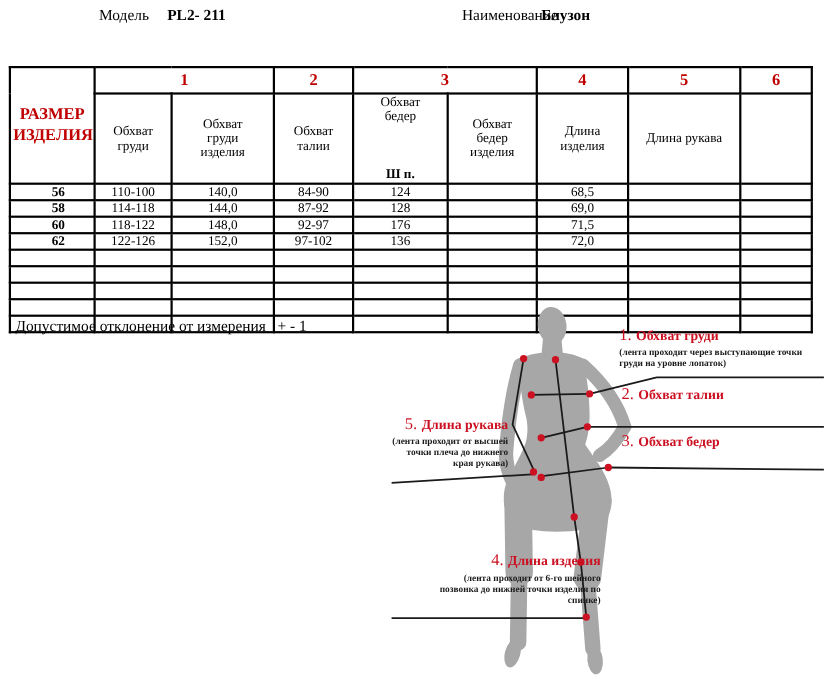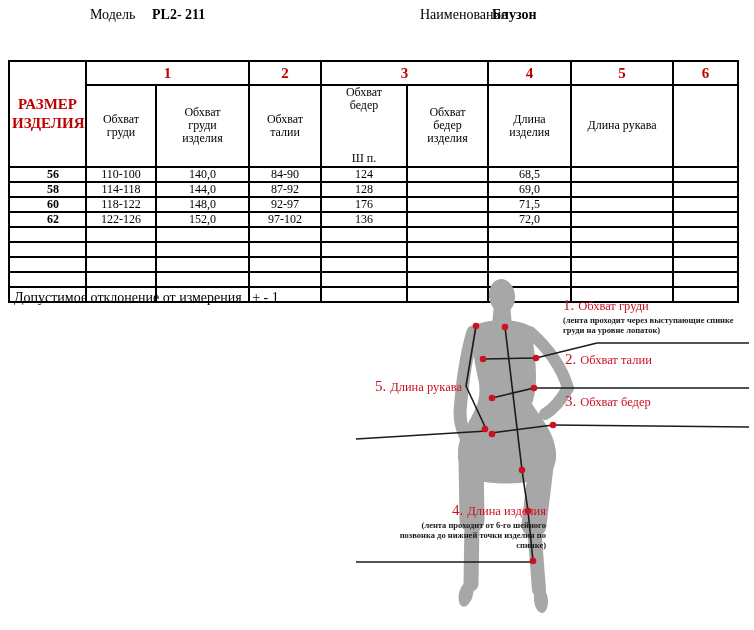--- a/index.html
+++ b/index.html
@@ -22,36 +22,36 @@
   }
   .size-table td{
     border:2px solid #000;padding:0 2px;text-align:center;vertical-align:middle;
     font-size:12px;line-height:1.1;overflow:hidden;
   }
   .size-table tr.num-row td{height:22px;font-size:15px;font-weight:bold;color:var(--accent,#c00000);}
   .size-table tr.hd-row td{height:50px;}
   .size-table td.size-hd{font-size:12.5px;line-height:1.25;}
   .size-table tr.data-row td{height:13px;}
   .size-table td.size-cell{font-weight:bold;padding-left:13px;}
-  .size-table .bold-line{font-weight:normal;margin-top:40px;}
+  .size-table .bold-line{font-weight:bold;margin-top:40px;}
 
   
   .tolerance{position:absolute;left:14px;top:290px;font-size:14px;white-space:pre;}
 
   
   svg.figure{position:absolute;left:0;top:0;pointer-events:none;}
   .sil{fill:var(--gray,#a7a7a7);}
   .sil-st{stroke:var(--gray,#a7a7a7);fill:none;}
   .mline{stroke:var(--line,#1a1a1a);stroke-width:1.6;fill:none;}
   .dot{fill:var(--accent2,#cc1122);}
 
   .ann{position:absolute;}
   .ann-title{white-space:nowrap;}
   .ann-num{color:var(--accent2,#cc1122);font-size:15px;font-weight:normal;}
-  .ann-name{color:var(--accent2,#cc1122);font-size:12.5px;font-weight:normal;}
+  .ann-name{color:var(--accent2,#cc1122);font-size:12.5px;font-weight:bold;}
   .ann-desc{font-size:8.5px;font-weight:bold;color:#1a1a1a;line-height:1.18;margin-top:1px;}
   .ann-right{text-align:right;}
   #ann-1{left:563px;top:296px;width:178px;}
   #ann-2{left:565px;top:350px;width:178px;}
   #ann-3{left:565px;top:392px;width:178px;}
   #ann-5{left:350px;top:377px;width:112px;}
   #ann-4{left:388px;top:501px;width:158px;}
 </style>
 </head>
 <body>
@@ -281,21 +281,21 @@
     <circle class="dot" cx="528" cy="511" r="3.3"></circle>
     <circle class="dot" cx="533" cy="561" r="3.3"></circle>
   </g>
 </svg>
 
 <div class="ann" id="ann-1">
   <div class="ann-title">
     <span class="ann-num">1.</span>
     <span class="ann-name">Обхват груди</span>
   </div>
-  <div class="ann-desc">(лента проходит через выступающие спинке груди на уровне лопаток)</div>
+  <div class="ann-desc">(лента проходит через выступающие точки груди на уровне лопаток)</div>
 </div>
 
 <div class="ann" id="ann-2">
   <div class="ann-title">
     <span class="ann-num">2.</span>
     <span class="ann-name">Обхват талии</span>
   </div>
 </div>
 
 <div class="ann" id="ann-3">
@@ -303,20 +303,21 @@
     <span class="ann-num">3.</span>
     <span class="ann-name">Обхват бедер</span>
   </div>
 </div>
 
 <div class="ann ann-right" id="ann-5">
   <div class="ann-title">
     <span class="ann-num">5.</span>
     <span class="ann-name">Длина рукава</span>
   </div>
+  <div class="ann-desc">(лента проходит от высшей точки плеча до нижнего края рукава)</div>
 </div>
 
 <div class="ann ann-right" id="ann-4">
   <div class="ann-title">
     <span class="ann-num">4.</span>
     <span class="ann-name">Длина изделия</span>
   </div>
   <div class="ann-desc">(лента проходит от 6-го шейного позвонка до нижней точки изделия по спинке)</div>
 </div>
 

